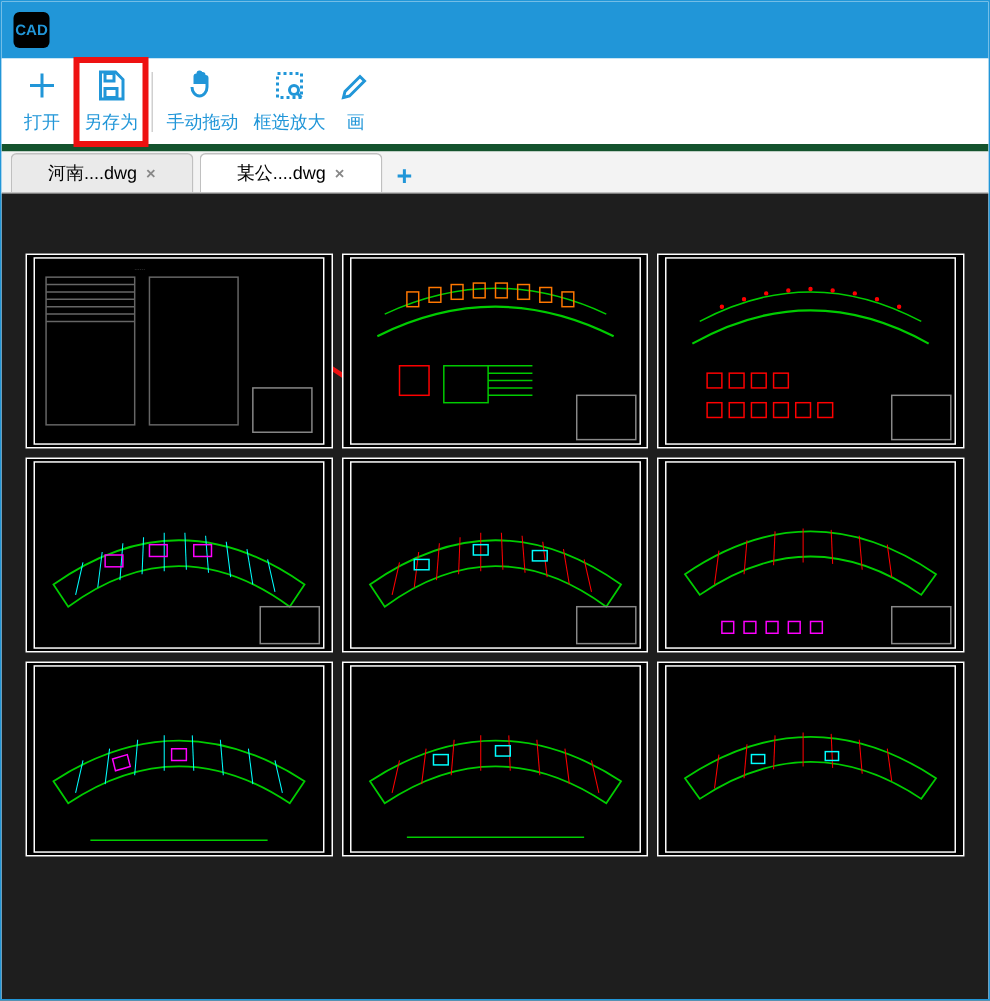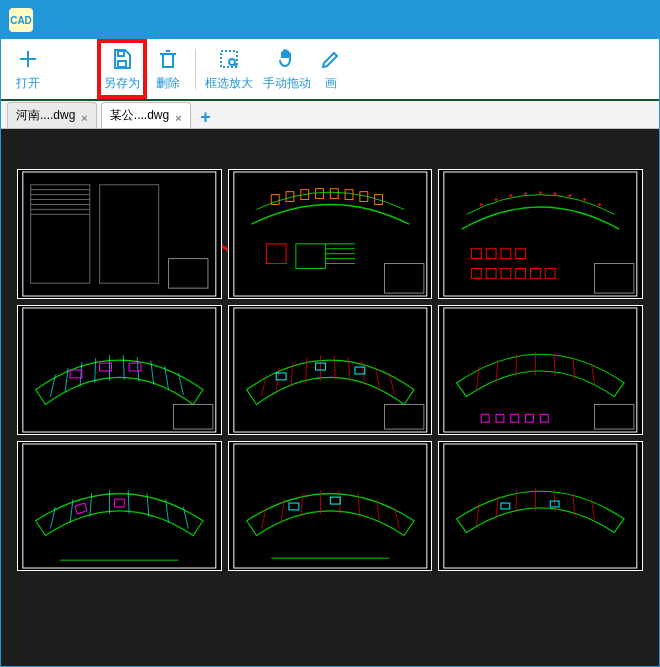--- a/index.html
+++ b/index.html
@@ -16,76 +16,75 @@
     height: 38px;
     display: flex;
     align-items: center;
     padding: 0 8px;
     color: #fff;
     font-size: 16px;
   }
   .app-icon {
     width: 24px;
     height: 24px;
-    background: #fef9c3;
+    background: #000000;
     border-radius: 4px;
     display: flex;
     align-items: center;
     justify-content: center;
     color: #2196d8;
     font-size: 10px;
     font-weight: bold;
     margin-right: 10px;
   }
   .toolbar {
     background: #fff;
     height: 62px;
     display: flex;
     align-items: center;
     padding: 2px 4px;
-    border-bottom: 2px solid #14532d;
+    border-bottom: 5px solid #14532d;
     font-family: Liberation Serif, serif;
   }
   .tool-btn {
     display: flex;
     flex-direction: column;
     align-items: center;
     justify-content: center;
     width: 46px;
     height: 56px;
     cursor: pointer;
     color: #2196d8;
     font-size: 12px;
     position: relative;
   }
   .tool-btn .ico { width: 24px; height: 24px; display:flex; align-items:center; justify-content:center; margin-bottom: 4px; }
   .tool-btn.highlight {
     outline: 4px solid #e11;
     outline-offset: -2px;
-    margin-left: 48px;
   }
   .sep { width:1px; height:40px; background:#d0d0d0; margin:0 4px; }
   .tabs {
     background: #f3f3f3;
     height: 28px;
     display: flex;
     align-items: flex-end;
     padding: 0 6px;
     border-bottom: 1px solid #c0c0c0;
   }
   .tab {
-    padding: 4px 8px;
+    padding: 4px 24px;
     border: 1px solid #c0c0c0;
     border-bottom: none;
     border-radius: 4px 4px 0 0;
     font-size: 12px;
     margin-right: 4px;
     background: #fff;
     display:flex;
-    align-items:flex-end;
+    align-items:center;
     gap:6px;
     cursor:pointer;
   }
   .tab.inactive { background:#eaeaea; }
   .tab-close { color:#888; font-weight:bold; font-size:11px; cursor:pointer; }
   .tab-add {
     width: 22px; height: 22px; display:flex; align-items:center; justify-content:center;
     color:#2196d8; font-size:18px; font-weight:bold; cursor:pointer;
   }
   .canvas {
@@ -144,52 +143,42 @@
           <rect x="8" y="4" width="6" height="5"></rect>
           <rect x="8" y="14" width="8" height="6"></rect>
         </svg>
     </span>
     <span>另存为</span>
   </div>
 
 
 
 
-  <div class="tool-btn">
+
+  <div class="sep"></div>
+
+
+  <div class="tool-btn" style="width:58px;">
     <span class="ico">
       <svg viewBox="0 0 24 24" fill="none" stroke="#2196d8" stroke-width="2">
-          <path d="M4 7h16"></path>
-          <path d="M7 7v13h10V7"></path>
-          <path d="M10 4h4"></path>
+          <path d="M7 11V6a1 1 0 012 0v5M9 11V4a1 1 0 012 0v7M11 11V5a1 1 0 012 0v6M13 11V7a1 1 0 012 0v6c0 3-2 6-5 6s-5-3-5-6"></path>
         </svg>
     </span>
-    <span>删除</span>
-  </div>
-
-  <div class="sep"></div>
-
+    <span>手动拖动</span>
+  </div>
 
   <div class="tool-btn" style="width:58px;">
     <span class="ico">
       <svg viewBox="0 0 24 24" fill="none" stroke="#2196d8" stroke-width="2" stroke-dasharray="2 2">
           <rect x="4" y="4" width="16" height="16"></rect>
           <circle cx="15" cy="15" r="3" stroke-dasharray="0"></circle>
           <line x1="17" y1="17" x2="20" y2="20" stroke-dasharray="0"></line>
         </svg>
     </span>
     <span>框选放大</span>
-  </div>
-
-  <div class="tool-btn" style="width:58px;">
-    <span class="ico">
-      <svg viewBox="0 0 24 24" fill="none" stroke="#2196d8" stroke-width="2">
-          <path d="M7 11V6a1 1 0 012 0v5M9 11V4a1 1 0 012 0v7M11 11V5a1 1 0 012 0v6M13 11V7a1 1 0 012 0v6c0 3-2 6-5 6s-5-3-5-6"></path>
-        </svg>
-    </span>
-    <span>手动拖动</span>
   </div>
 
 
 
   <div class="tool-btn" style="width:30px;">
     <span class="ico">
       <svg viewBox="0 0 24 24" fill="none" stroke="#2196d8" stroke-width="2">
           <path d="M4 20l4-1 10-10-3-3L5 16z"></path>
         </svg>
     </span>

